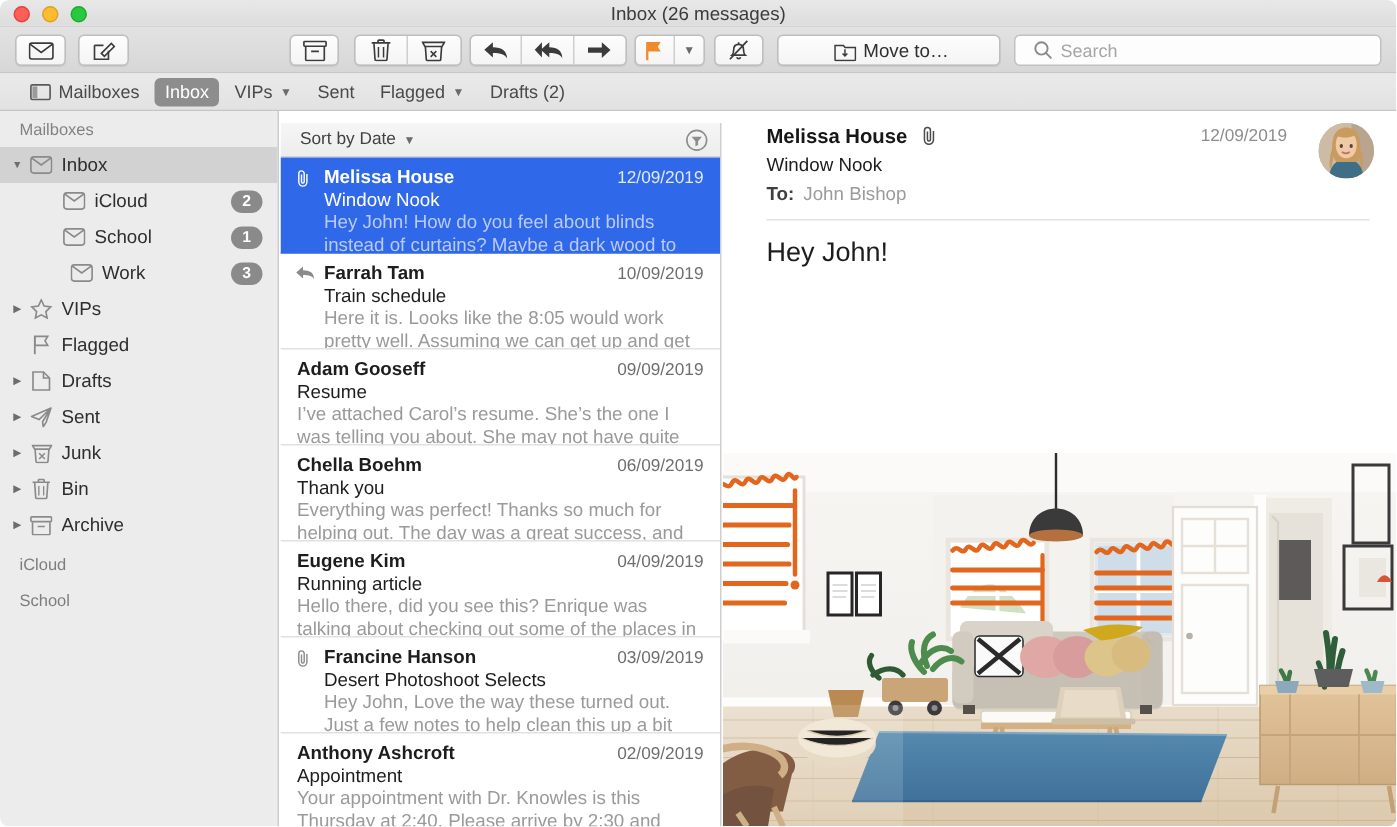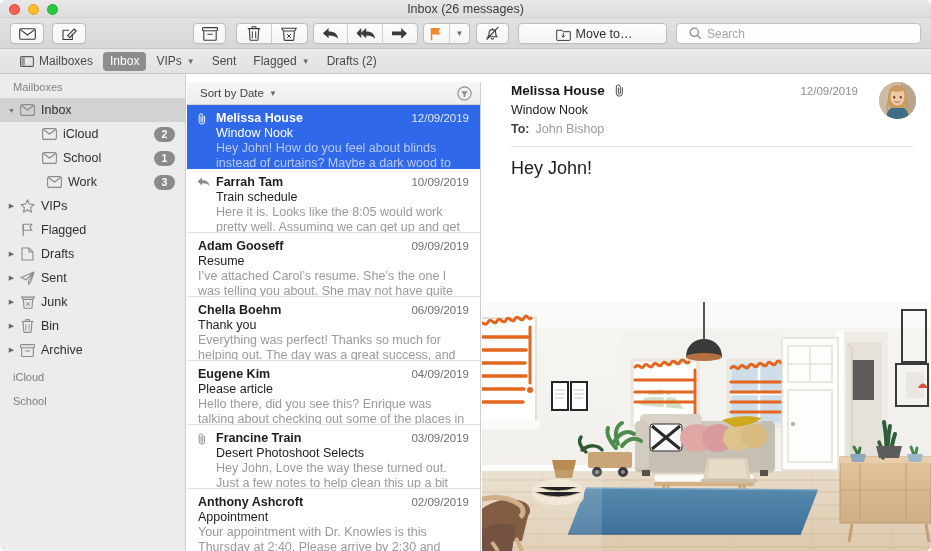--- a/index.html
+++ b/index.html
@@ -505,31 +505,31 @@
               <span class="msg-date">06/09/2019</span>
             </div>
             <div class="msg-subj">Thank you</div>
             <div class="msg-prev">Everything was perfect! Thanks so much for helping out. The day was a great success, and we…</div>
           </div>
           <div class="msg">
             <div class="msg-top">
               <span class="msg-from">Eugene Kim</span>
               <span class="msg-date">04/09/2019</span>
             </div>
-            <div class="msg-subj">Please article</div>
+            <div class="msg-subj">Running article</div>
             <div class="msg-prev">Hello there, did you see this? Enrique was talking about checking out some of the places in the arti…</div>
           </div>
           <div class="msg">
             <span class="msg-icon" style="color:#8a8a8a">
               <svg width="10" height="12" viewBox="0 0 10 12">
                 <path d="M7.6 3v5.4a2.7 2.7 0 11-5.4 0V2.7a1.8 1.8 0 113.6 0v5.5a.9.9 0 11-1.8 0V3.3" fill="none" stroke="currentColor" stroke-width=".95"></path>
               </svg>
             </span>
             <div class="msg-top ind">
-              <span class="msg-from">Francine Train</span>
+              <span class="msg-from">Francine Hanson</span>
               <span class="msg-date">03/09/2019</span>
             </div>
             <div class="msg-subj ind">Desert Photoshoot Selects</div>
             <div class="msg-prev ind">Hey John, Love the way these turned out. Just a few notes to help clean this up a bit (smoothing t…</div>
           </div>
           <div class="msg">
             <div class="msg-top">
               <span class="msg-from">Anthony Ashcroft</span>
               <span class="msg-date">02/09/2019</span>
             </div>

